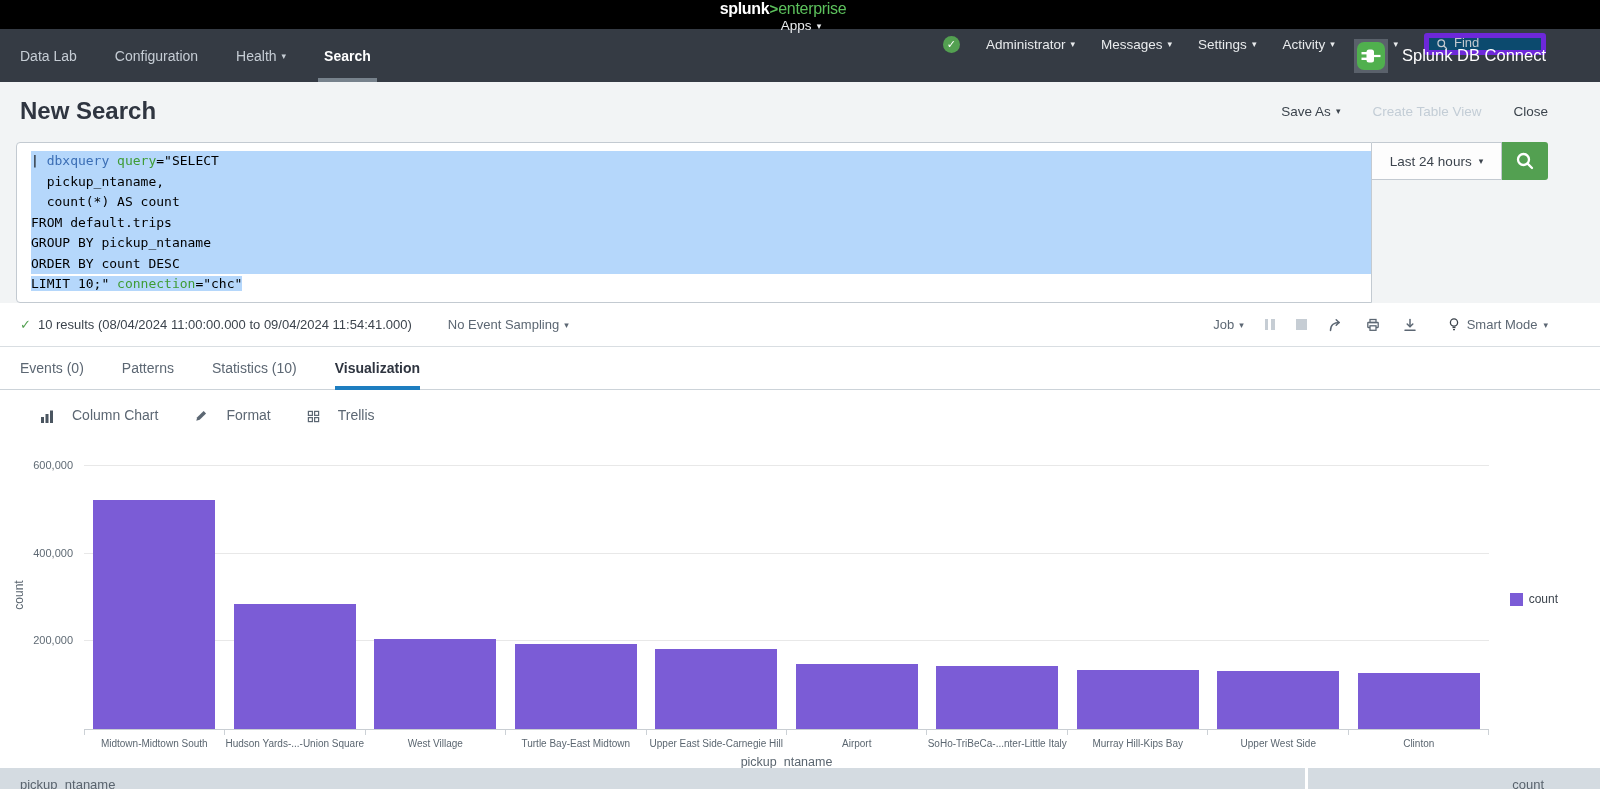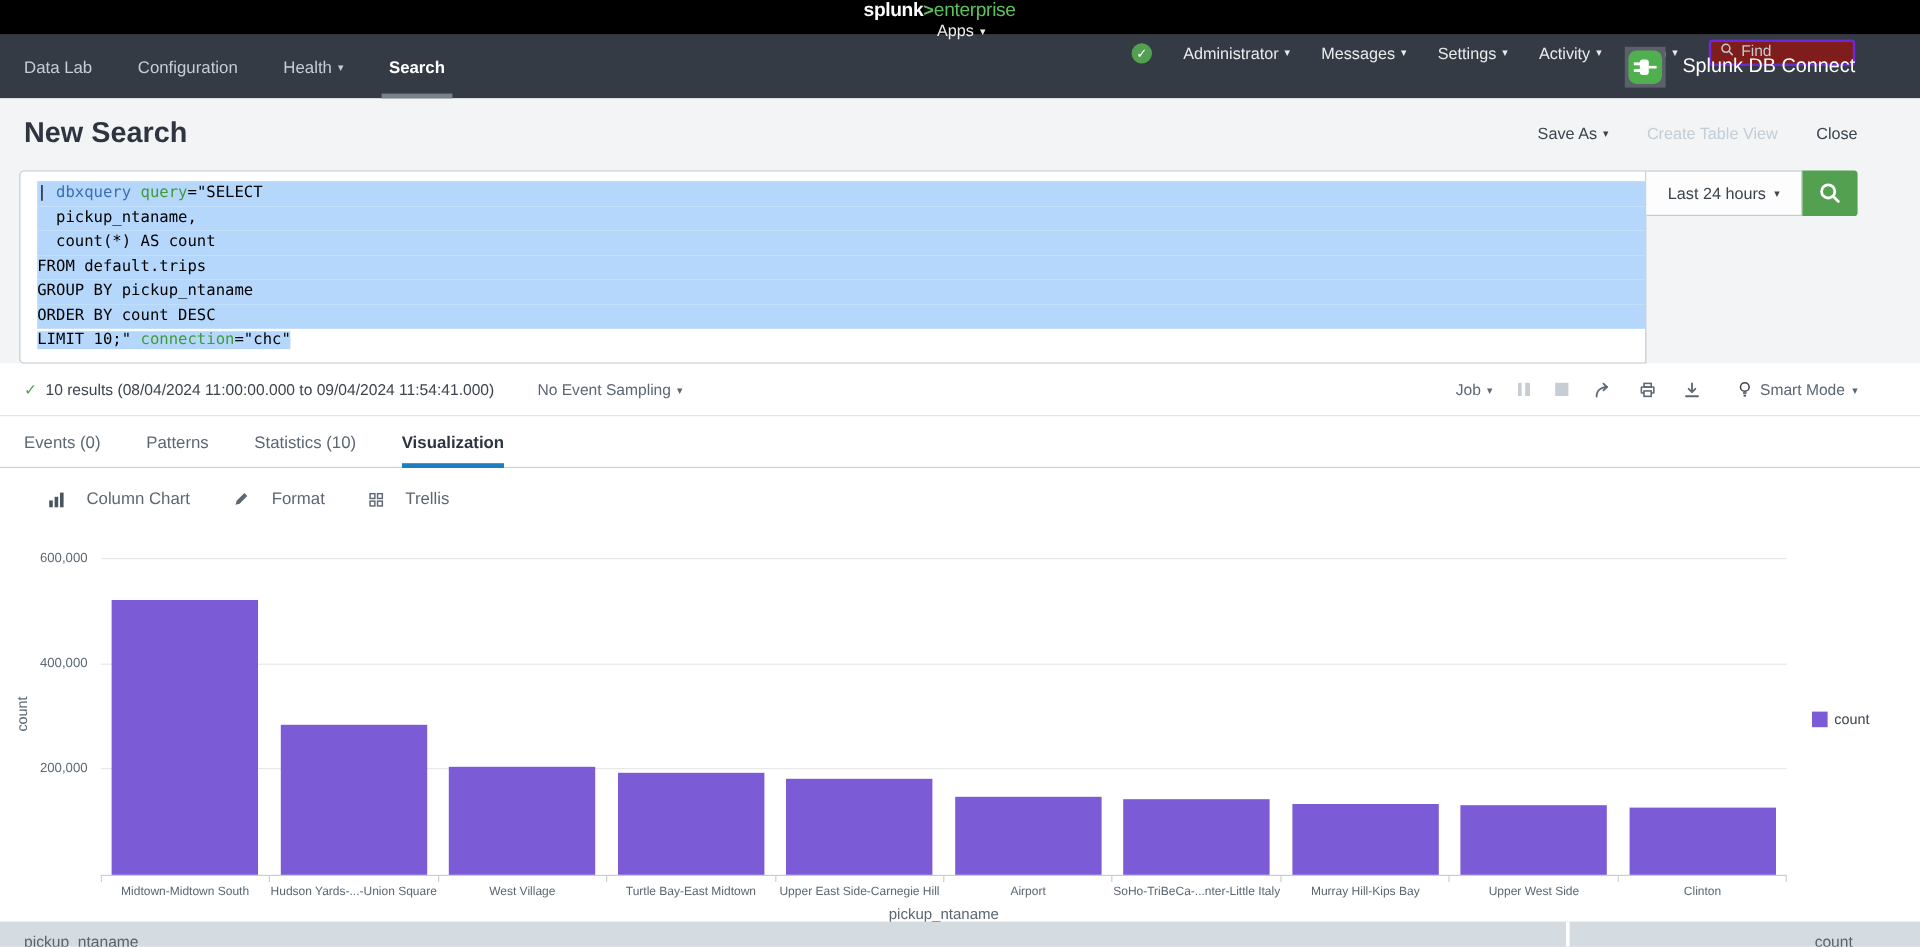--- a/index.html
+++ b/index.html
@@ -13,22 +13,22 @@
   .logo .brand { color:#fff; font-weight:700; font-size:16px; letter-spacing:-0.3px; }
   .logo .gt { color:#5cc05c; font-weight:700; font-size:15px; }
   .logo .product { color:#5cc05c; font-weight:300; font-size:16px; letter-spacing:-0.3px; }
   .tb-apps { margin-left:36px; display:flex; align-items:center; gap:5px; cursor:pointer; }
   .tb-right { margin-left:auto; display:flex; align-items:center; gap:26px; }
   #tb-menus { display:contents; }
   .tb-item { display:flex; align-items:center; gap:5px; cursor:pointer; white-space:nowrap; }
   .caret { font-size:9px; color:#e9ebed; }
   .check-circle { width:17px; height:17px; border-radius:50%; background:#53a051;
     color:#fff; font-size:11px; display:flex; align-items:center; justify-content:center; }
-  .find-box { display:flex; align-items:flex-start; gap:6px; width:122px; height:22px;
-    background:#7f1d1d; border:2px solid #6d28d9; border-radius:3px; padding:0 7px; }
+  .find-box { display:flex; align-items:flex-end; gap:6px; width:122px; height:22px;
+    background:#0c4a6e; border:5px solid #6d28d9; border-radius:3px; padding:0 7px; }
   .find-box input { background:transparent; border:none; outline:none; color:#dfe3e6;
     font-size:13px; width:86px; font-family:"Liberation Sans", sans-serif; }
   .find-box input::placeholder { color:#c3c9cf; }
 
   
   .appbar { height:53px; background:#353b44; display:flex; align-items:center;
     padding:0 54px 0 20px; }
   #ab-items { display:flex; align-items:stretch; gap:38px; height:100%; }
   .ab-item { display:flex; align-items:center; gap:5px; color:#c6cdd5; font-size:14px;
     cursor:pointer; position:relative; }

